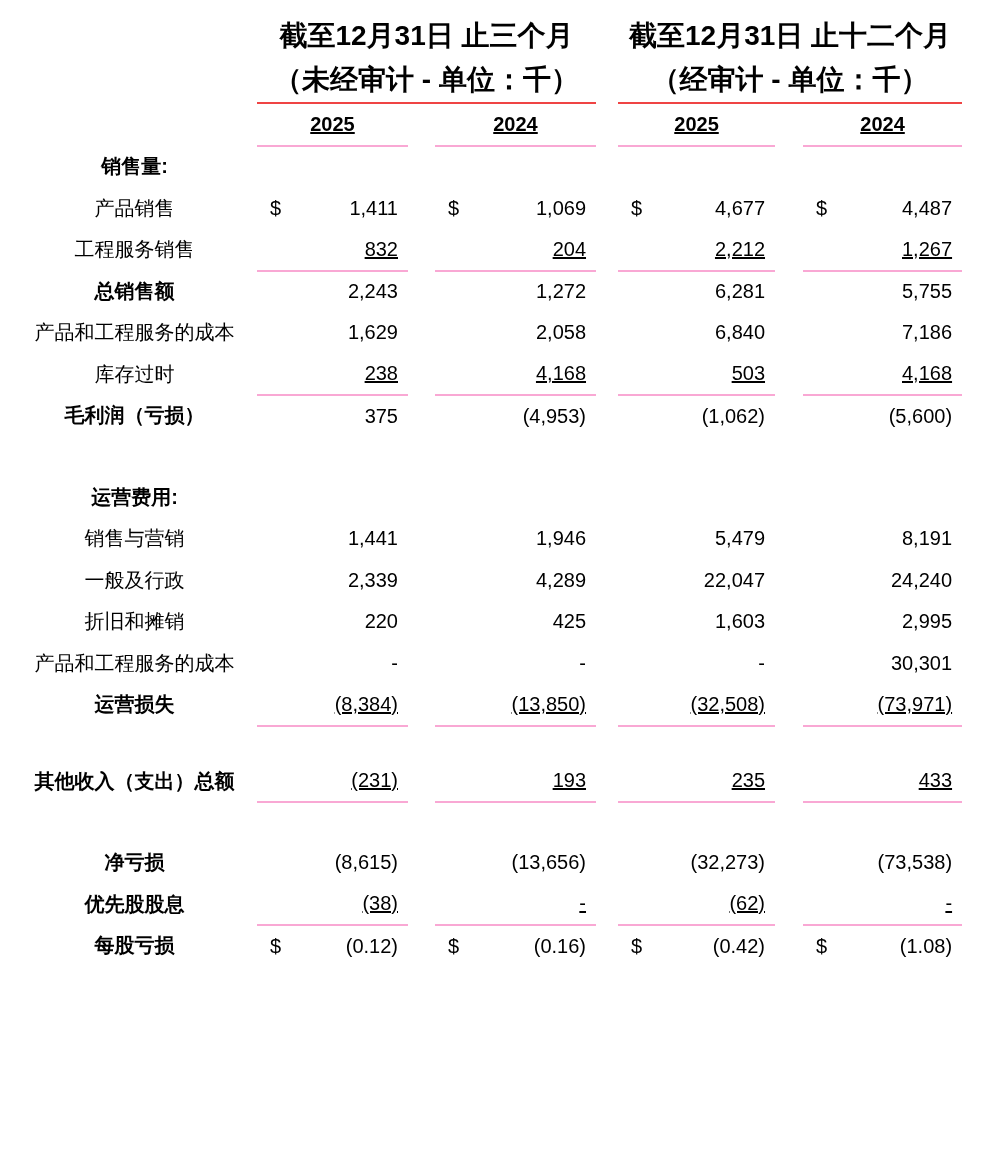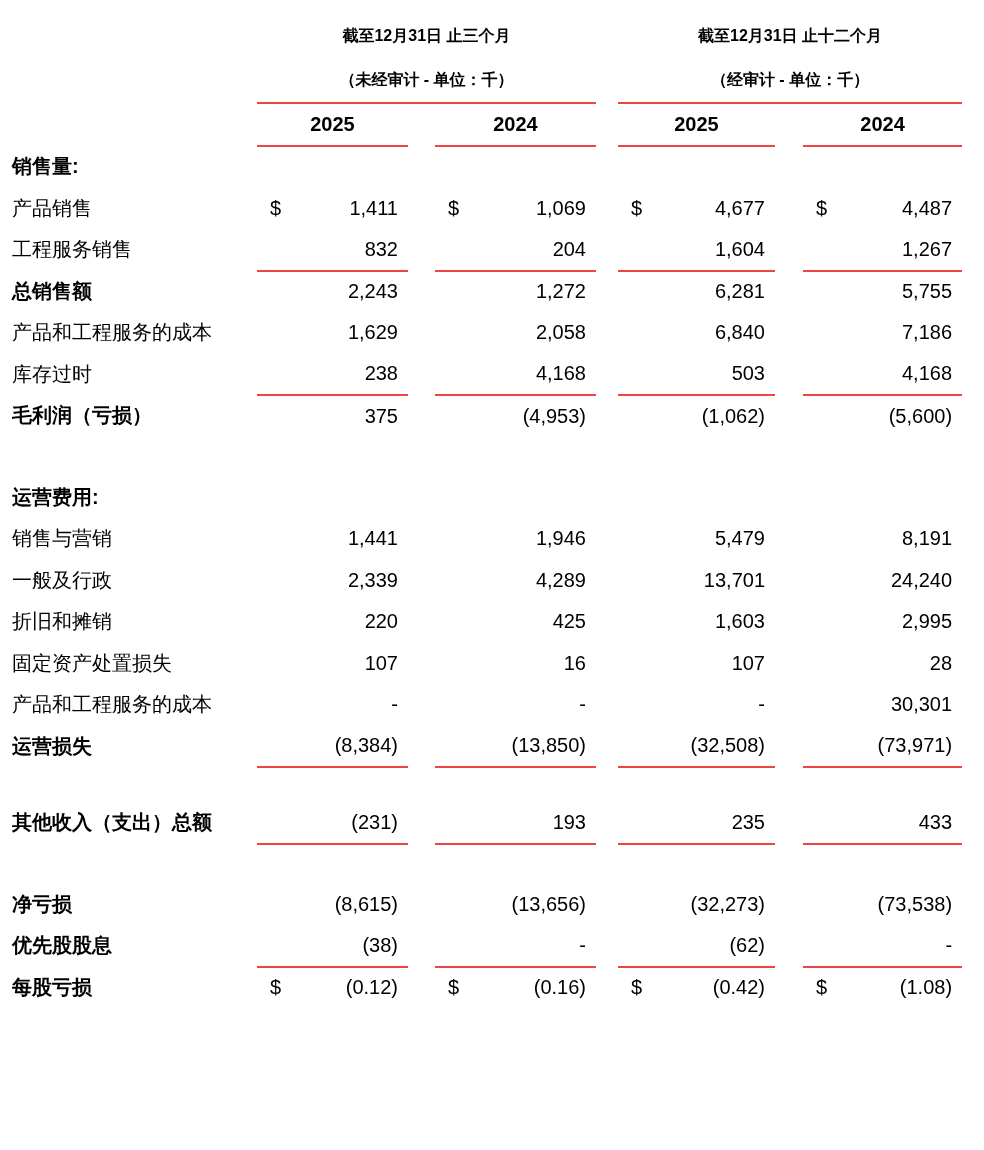--- a/index.html
+++ b/index.html
@@ -22,26 +22,26 @@
   td {
     font-size: 20px;
     vertical-align: middle;
     white-space: nowrap;
     overflow: visible;
   }
   tr.h-title  { height: 44px; }
   tr.h-sub    { height: 45px; }
   tr.h-years  { height: 43px; }
   tr.data-row { height: 41.5px; }
-  .lbl    { padding-left: 12px; text-align: left; }
+  .lbl    { padding-left: 12px; text-align: center; }
   .bold   { font-weight: 700; }
-  .gtitle { text-align: center; font-weight: 700; font-size: 16px; }
+  .gtitle { text-align: center; font-weight: 700; font-size: 28px; }
   .year   { text-align: center; font-weight: 700; font-size: 20px; }
   .gline  { border-bottom: 2px solid #ef4444; }
-  .ul     { border-bottom: 2px solid #ef4444; }
+  .ul     { border-bottom: 2px solid #f9a8d4; text-decoration: underline; }
   .cur    { text-align: left; padding-left: 13px; }
   .val    { text-align: right; padding-right: 10px; }
   .gap    { }
 </style>
 </head>
 <body>
 
 <div class="page">
   <table class="fin">
     <colgroup>
@@ -119,21 +119,21 @@
         </tr>
         <tr class="data-row">
           <td class="lbl">工程服务销售</td>
           <td class="cur ul"></td>
           <td class="val ul">832</td>
           <td class="gap"></td>
           <td class="cur ul"></td>
           <td class="val ul">204</td>
           <td class="gap"></td>
           <td class="cur ul"></td>
-          <td class="val ul">1,604</td>
+          <td class="val ul">2,212</td>
           <td class="gap"></td>
           <td class="cur ul"></td>
           <td class="val ul">1,267</td>
           <td class="gap"></td>
         </tr>
         <tr class="data-row">
           <td class="lbl bold">总销售额</td>
           <td class="cur"></td>
           <td class="val">2,243</td>
           <td class="gap"></td>
@@ -227,54 +227,39 @@
         </tr>
         <tr class="data-row">
           <td class="lbl">一般及行政</td>
           <td class="cur"></td>
           <td class="val">2,339</td>
           <td class="gap"></td>
           <td class="cur"></td>
           <td class="val">4,289</td>
           <td class="gap"></td>
           <td class="cur"></td>
-          <td class="val">13,701</td>
+          <td class="val">22,047</td>
           <td class="gap"></td>
           <td class="cur"></td>
           <td class="val">24,240</td>
           <td class="gap"></td>
         </tr>
         <tr class="data-row">
           <td class="lbl">折旧和摊销</td>
           <td class="cur"></td>
           <td class="val">220</td>
           <td class="gap"></td>
           <td class="cur"></td>
           <td class="val">425</td>
           <td class="gap"></td>
           <td class="cur"></td>
           <td class="val">1,603</td>
           <td class="gap"></td>
           <td class="cur"></td>
           <td class="val">2,995</td>
-          <td class="gap"></td>
-        </tr>
-        <tr class="data-row">
-          <td class="lbl">固定资产处置损失</td>
-          <td class="cur"></td>
-          <td class="val">107</td>
-          <td class="gap"></td>
-          <td class="cur"></td>
-          <td class="val">16</td>
-          <td class="gap"></td>
-          <td class="cur"></td>
-          <td class="val">107</td>
-          <td class="gap"></td>
-          <td class="cur"></td>
-          <td class="val">28</td>
           <td class="gap"></td>
         </tr>
         <tr class="data-row">
           <td class="lbl">产品和工程服务的成本</td>
           <td class="cur"></td>
           <td class="val">-</td>
           <td class="gap"></td>
           <td class="cur"></td>
           <td class="val">-</td>
           <td class="gap"></td>

